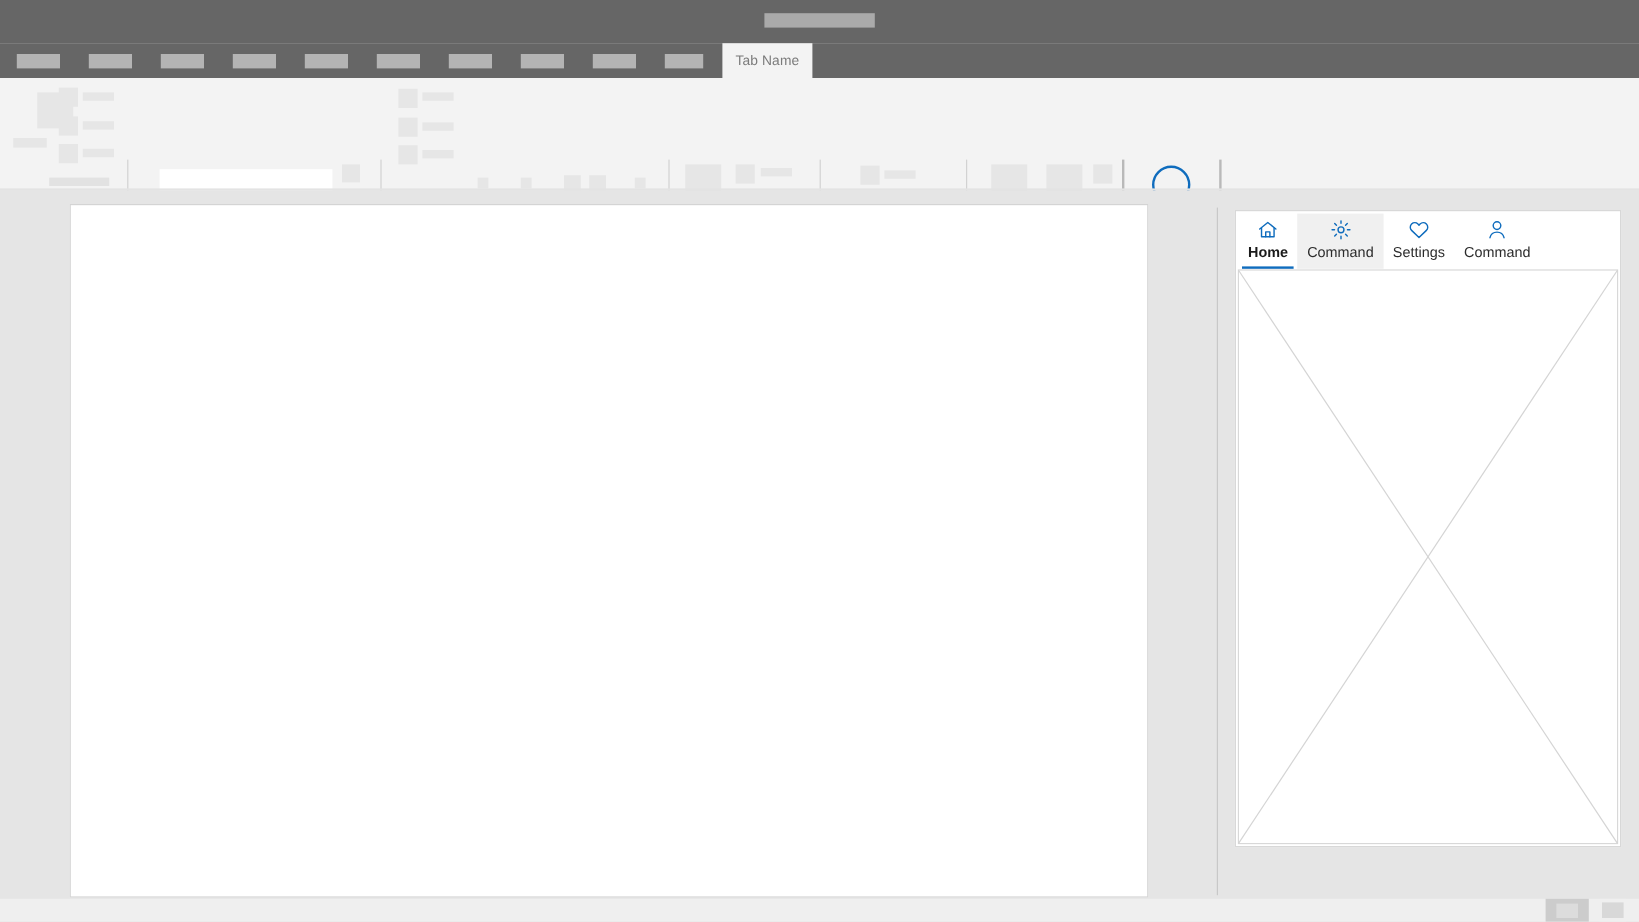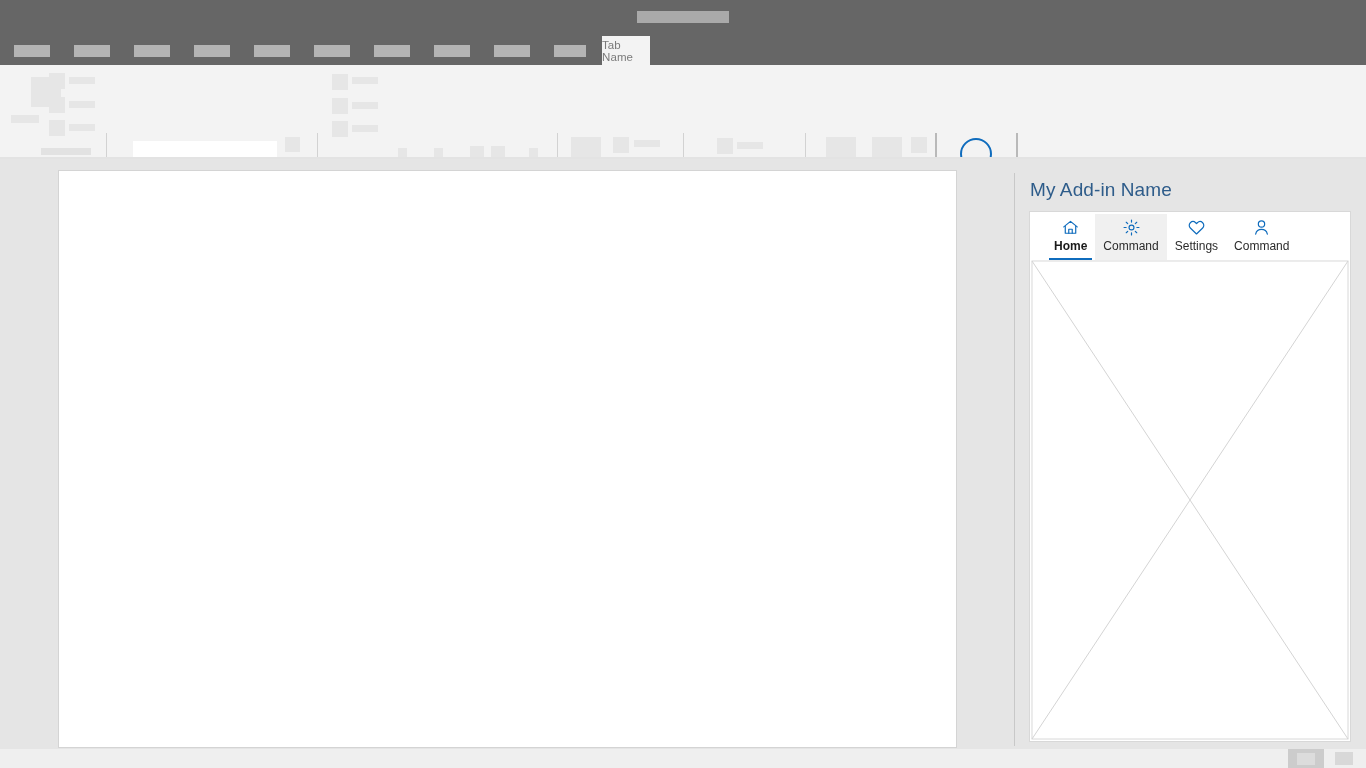--- a/index.html
+++ b/index.html
@@ -23,21 +23,21 @@
   
   .tabstrip {
     position: absolute; left: 0; top: 36px; width: 1366px; height: 29px;
     background: #666666;
   }
   .tab-ph {
     position: absolute; top: 45px; height: 12px;
     background: #b4b4b4;
   }
   .tab-active {
-    position: absolute; left: 602px; top: 36px; width: 48px; height: 29px;
+    position: absolute; left: 602px; top: 36px; width: 75px; height: 29px;
     background: #f3f3f3;
     display: flex; align-items: center; justify-content: center;
   }
   .tab-active span {
     font-size: 11.5px; color: #7b7b7b; letter-spacing: .1px;
   }
 
   
   .ribbon {
     position: absolute; left: 0; top: 65px; width: 1366px; height: 94px;
@@ -100,21 +100,21 @@
     font-size: 19px; color: #2e5c8a; font-weight: 400;
     padding: 4px 0 10px 1px; letter-spacing: .1px;
   }
   .pane-body {
     width: 322px; height: 531px;
     background: #ffffff; border: 1px solid #d8d8d8;
     position: relative;
   }
   .pane-tabs {
     display: flex; align-items: flex-end; height: 48px;
-    padding: 0 16px;
+    padding: 0 2px;
   }
   .pane-tab {
     flex: 0 0 auto; padding: 4px 8px 0 8px;
     display: flex; flex-direction: column; align-items: center;
     cursor: pointer; position: relative; height: 46px;
     justify-content: flex-start;
   }
   .pane-tab .ic { height: 19px; display: flex; align-items: center; }
   .pane-tab .lbl { font-size: 12px; color: #2b2b2b; margin-top: 2px; white-space: nowrap; }
   .pane-tab.sel .lbl { font-weight: bold; color: #1a1a1a; }
@@ -239,21 +239,20 @@
   </div>
   <div class="grp-sep-dark" style="left:1016px"></div>
 </div>
 <div class="ribbon-bottom"></div>
 
 <div class="workspace"></div>
 <div class="doc-page"></div>
 <div class="doc-divider"></div>
 
 <div class="pane">
-  <div class="pane-title">My Add-in Name</div>
   <div class="pane-body">
 
     <div class="pane-tabs">
 
       <div class="pane-tab sel">
         <span class="ic">
           <svg width="19" height="19" viewBox="0 0 24 24" fill="none" stroke="#0f6cbd" stroke-width="1.5" stroke-linecap="round" stroke-linejoin="round">
             <path d="M3.5 11.2 12 4.3l8.5 6.9"></path>
             <path d="M5.4 10.4V19.3h13.2V10.4"></path>
             <path d="M9.8 19.3v-5.1h4.4v5.1"></path>

